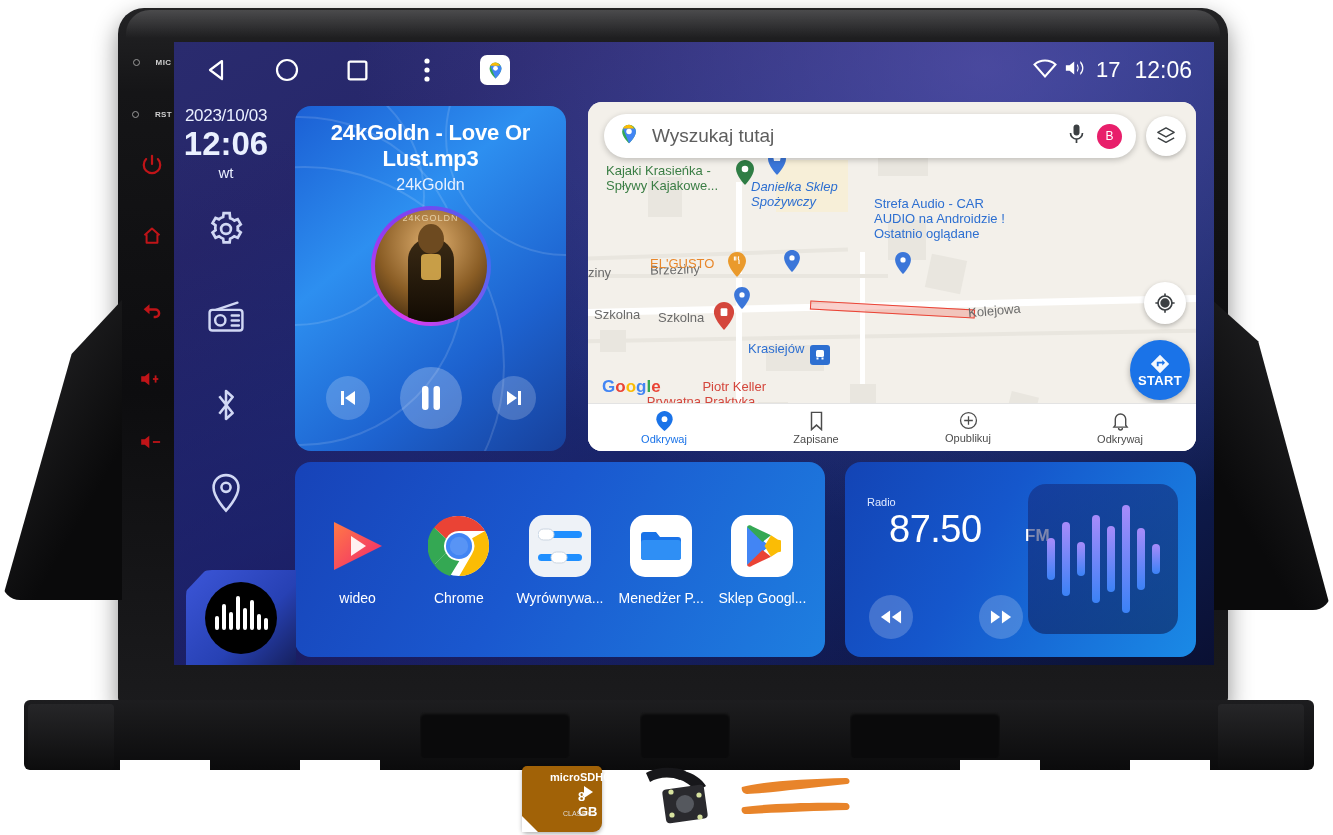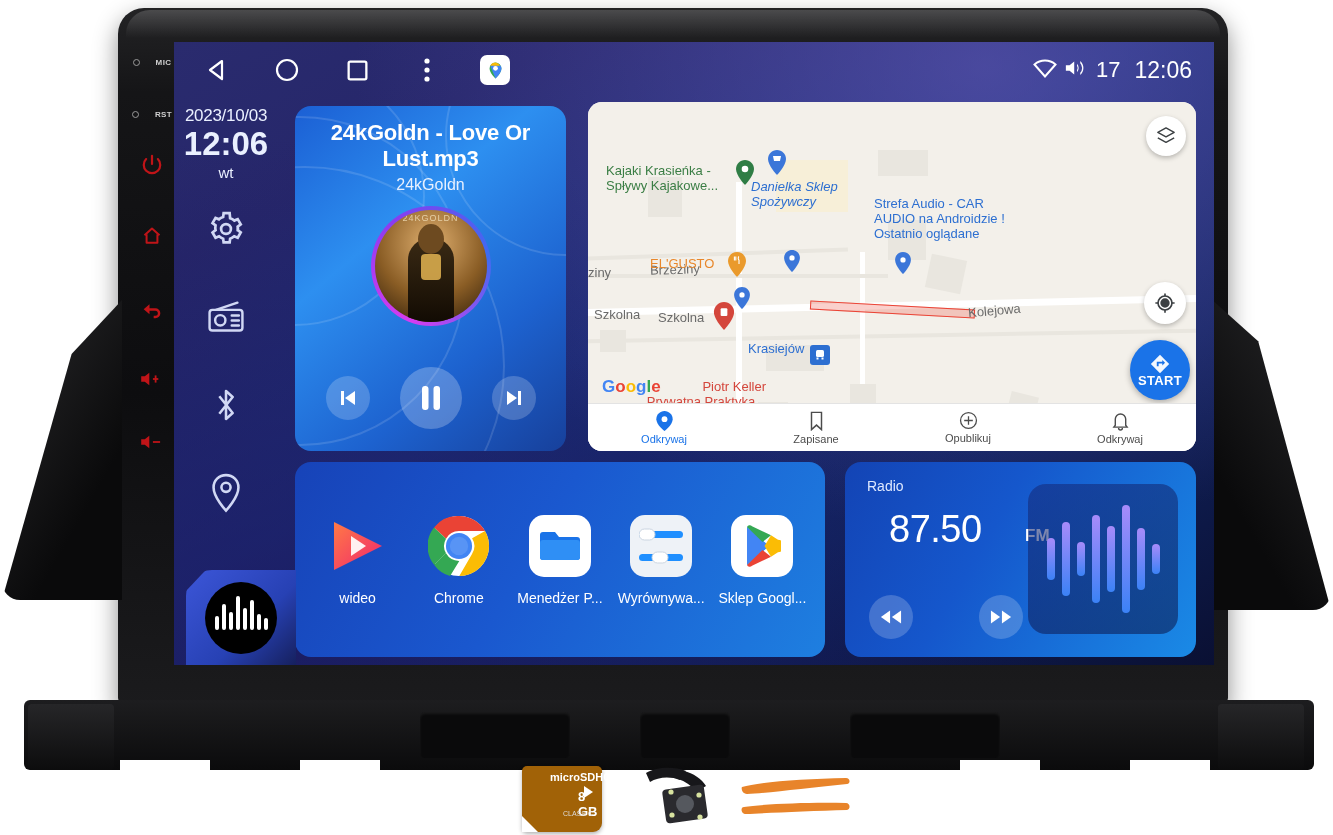--- a/index.html
+++ b/index.html
@@ -187,21 +187,21 @@
   .app{ width:92px; display:flex; flex-direction:column; align-items:center; gap:12px; }
   .app-ic{ width:64px; height:64px; display:flex; align-items:center; justify-content:center; }
   .app-label{ color:#fff; font-size:14px; white-space:nowrap; overflow:hidden;
     text-overflow:ellipsis; max-width:92px; text-align:center; }
   .ic-sq{ width:62px; height:62px; border-radius:15px; display:flex;
     align-items:center; justify-content:center; }
 
   
   .radio-card{ left:671px; top:420px; width:351px; height:195px;
     background:linear-gradient(120deg,#1344b5 0%,#1557cc 40%,#1a8ae6 100%); }
-  .rc-title{ position:absolute; left:22px; top:16px; color:#dfe9ff; font-size:14px; }
+  .rc-title{ position:absolute; left:22px; top:34px; color:#dfe9ff; font-size:11px; }
   .rc-freq{ position:absolute; left:44px; top:46px; color:#fff; font-size:38px; font-weight:300;
     letter-spacing:-.5px; }
   .rc-fm{ position:absolute; left:180px; top:64px; color:#fff; font-size:17px; font-weight:bold; }
   .rc-btns{ position:absolute; left:24px; bottom:18px; display:flex; gap:66px; }
   .rc-btn{ width:44px; height:44px; border-radius:50%; background:rgba(255,255,255,.2);
     display:flex; align-items:center; justify-content:center; }
   .rc-viz{ position:absolute; right:18px; top:22px; width:150px; height:150px; border-radius:18px;
     background:linear-gradient(160deg,rgba(20,40,120,.55),rgba(10,20,70,.55));
     display:flex; align-items:center; justify-content:center; gap:7px; }
   .rc-viz i{ display:block; width:8px; border-radius:4px;
@@ -532,20 +532,39 @@
               <rect x="2.5" y="8.5" width="2" height="2"></rect>
               <rect x="7.5" y="8.5" width="2" height="2"></rect>
             </svg>
         </div>
 
         <div class="gwm">
           <span>G</span><span>o</span><span>o</span><span>g</span><span>l</span><span>e</span>
         </div>
       </div>
 
+      <div class="searchbar">
+        <span>
+          <svg width="22" height="22" viewBox="0 0 24 24">
+            <path d="M12 2a7.5 7.5 0 0 0-7.5 7.5C4.5 15.5 12 22 12 22s7.5-6.5 7.5-12.5A7.5 7.5 0 0 0 12 2z" fill="#34A853"></path>
+            <path d="M12 2a7.5 7.5 0 0 0-6.6 3.9l7.6 6.3 4.9-5A7.5 7.5 0 0 0 12 2z" fill="#FBBC05"></path>
+            <path d="M5.4 5.9 12 22s7.5-6.5 7.5-12.5c0-1.3-.3-2.5-.9-3.6L5.4 5.9z" fill="#4285F4"></path>
+            <circle cx="12" cy="9.3" r="3" fill="#fff"></circle>
+            </svg>
+        </span>
+        <span class="sb-text">Wyszukaj tutaj</span>
+        <span>
+          <svg width="17" height="22" viewBox="0 0 16 22" fill="none" stroke="#3c4043" stroke-width="1.7">
+            <rect x="5" y="1.5" width="6" height="11" rx="3" fill="#3c4043" stroke="none"></rect>
+            <path d="M2 10a6 6 0 0 0 12 0"></path>
+              <path d="M8 16v4"></path>
+            </svg>
+        </span>
+        <span class="sb-avatar">B</span>
+      </div>
 
       <div class="layers-btn">
         <svg width="20" height="20" viewBox="0 0 22 22" fill="none" stroke="#3c4043" stroke-width="1.5" stroke-linejoin="round">
           <path d="M11 2 2 7l9 5 9-5-9-5z"></path>
             <path d="M2 13l9 5 9-5"></path>
           </svg>
       </div>
 
       <div class="gps-btn">
         <svg width="22" height="22" viewBox="0 0 24 24" fill="none" stroke="#3c4043" stroke-width="1.8">
@@ -624,44 +643,44 @@
               <path d="M22.8 63A31 31 0 0 0 58.9 16.6H32a15.4 15.4 0 1 0 .3 30.8L22.8 63z" fill="#FBBC05" opacity="0"></path>
               <circle cx="32" cy="32" r="13.5" fill="#4285F4"></circle>
               <circle cx="32" cy="32" r="9.5" fill="#74a6f7" opacity=".45"></circle>
               </svg>
           </div>
           <div class="app-label">Chrome</div>
         </div>
 
         <div class="app">
           <div class="app-ic">
-            <div class="ic-sq" style="background:#fff;">
-              <svg width="44" height="36" viewBox="0 0 44 36">
-                <path d="M2 7a3 3 0 0 1 3-3h12l4 5h18a3 3 0 0 1 3 3v17a3 3 0 0 1-3 3H5a3 3 0 0 1-3-3z" fill="#1a73e8"></path>
-                <rect x="2" y="12" width="40" height="20" rx="3" fill="#2f8ff5"></rect>
-                </svg>
-            </div>
-          </div>
-          <div class="app-label">Menedżer P...</div>
-        </div>
-
-        <div class="app">
-          <div class="app-ic">
             <div class="ic-sq" style="background:#eef2f7; flex-direction:column; gap:9px;">
               <svg width="44" height="14" viewBox="0 0 44 14">
                 <rect x="0" y="4" width="44" height="7" rx="3.5" fill="#1f8fff"></rect>
                 <rect x="0" y="2" width="16" height="11" rx="5.5" fill="#fff" stroke="#cbd5e1"></rect>
                 </svg>
               <svg width="44" height="14" viewBox="0 0 44 14">
                 <rect x="0" y="4" width="44" height="7" rx="3.5" fill="#1f8fff"></rect>
                 <rect x="13" y="2" width="16" height="11" rx="5.5" fill="#fff" stroke="#cbd5e1"></rect>
                 </svg>
             </div>
           </div>
           <div class="app-label">Wyrównywa...</div>
+        </div>
+
+        <div class="app">
+          <div class="app-ic">
+            <div class="ic-sq" style="background:#fff;">
+              <svg width="44" height="36" viewBox="0 0 44 36">
+                <path d="M2 7a3 3 0 0 1 3-3h12l4 5h18a3 3 0 0 1 3 3v17a3 3 0 0 1-3 3H5a3 3 0 0 1-3-3z" fill="#1a73e8"></path>
+                <rect x="2" y="12" width="40" height="20" rx="3" fill="#2f8ff5"></rect>
+                </svg>
+            </div>
+          </div>
+          <div class="app-label">Menedżer P...</div>
         </div>
 
         <div class="app">
           <div class="app-ic">
             <div class="ic-sq" style="background:#fff;">
               <svg width="38" height="42" viewBox="0 0 38 42">
                 <path d="M4 2 26 21 4 40z" fill="#00C3FF"></path>
                 <path d="M4 2 26 21 33 14z" fill="#25D366" opacity=".0"></path>
                 <path d="M4 2 20 16 4 2z" fill="#0f9d58"></path>
                 <path d="M4 2 26 21 4 40V2z" fill="#4285F4"></path>

